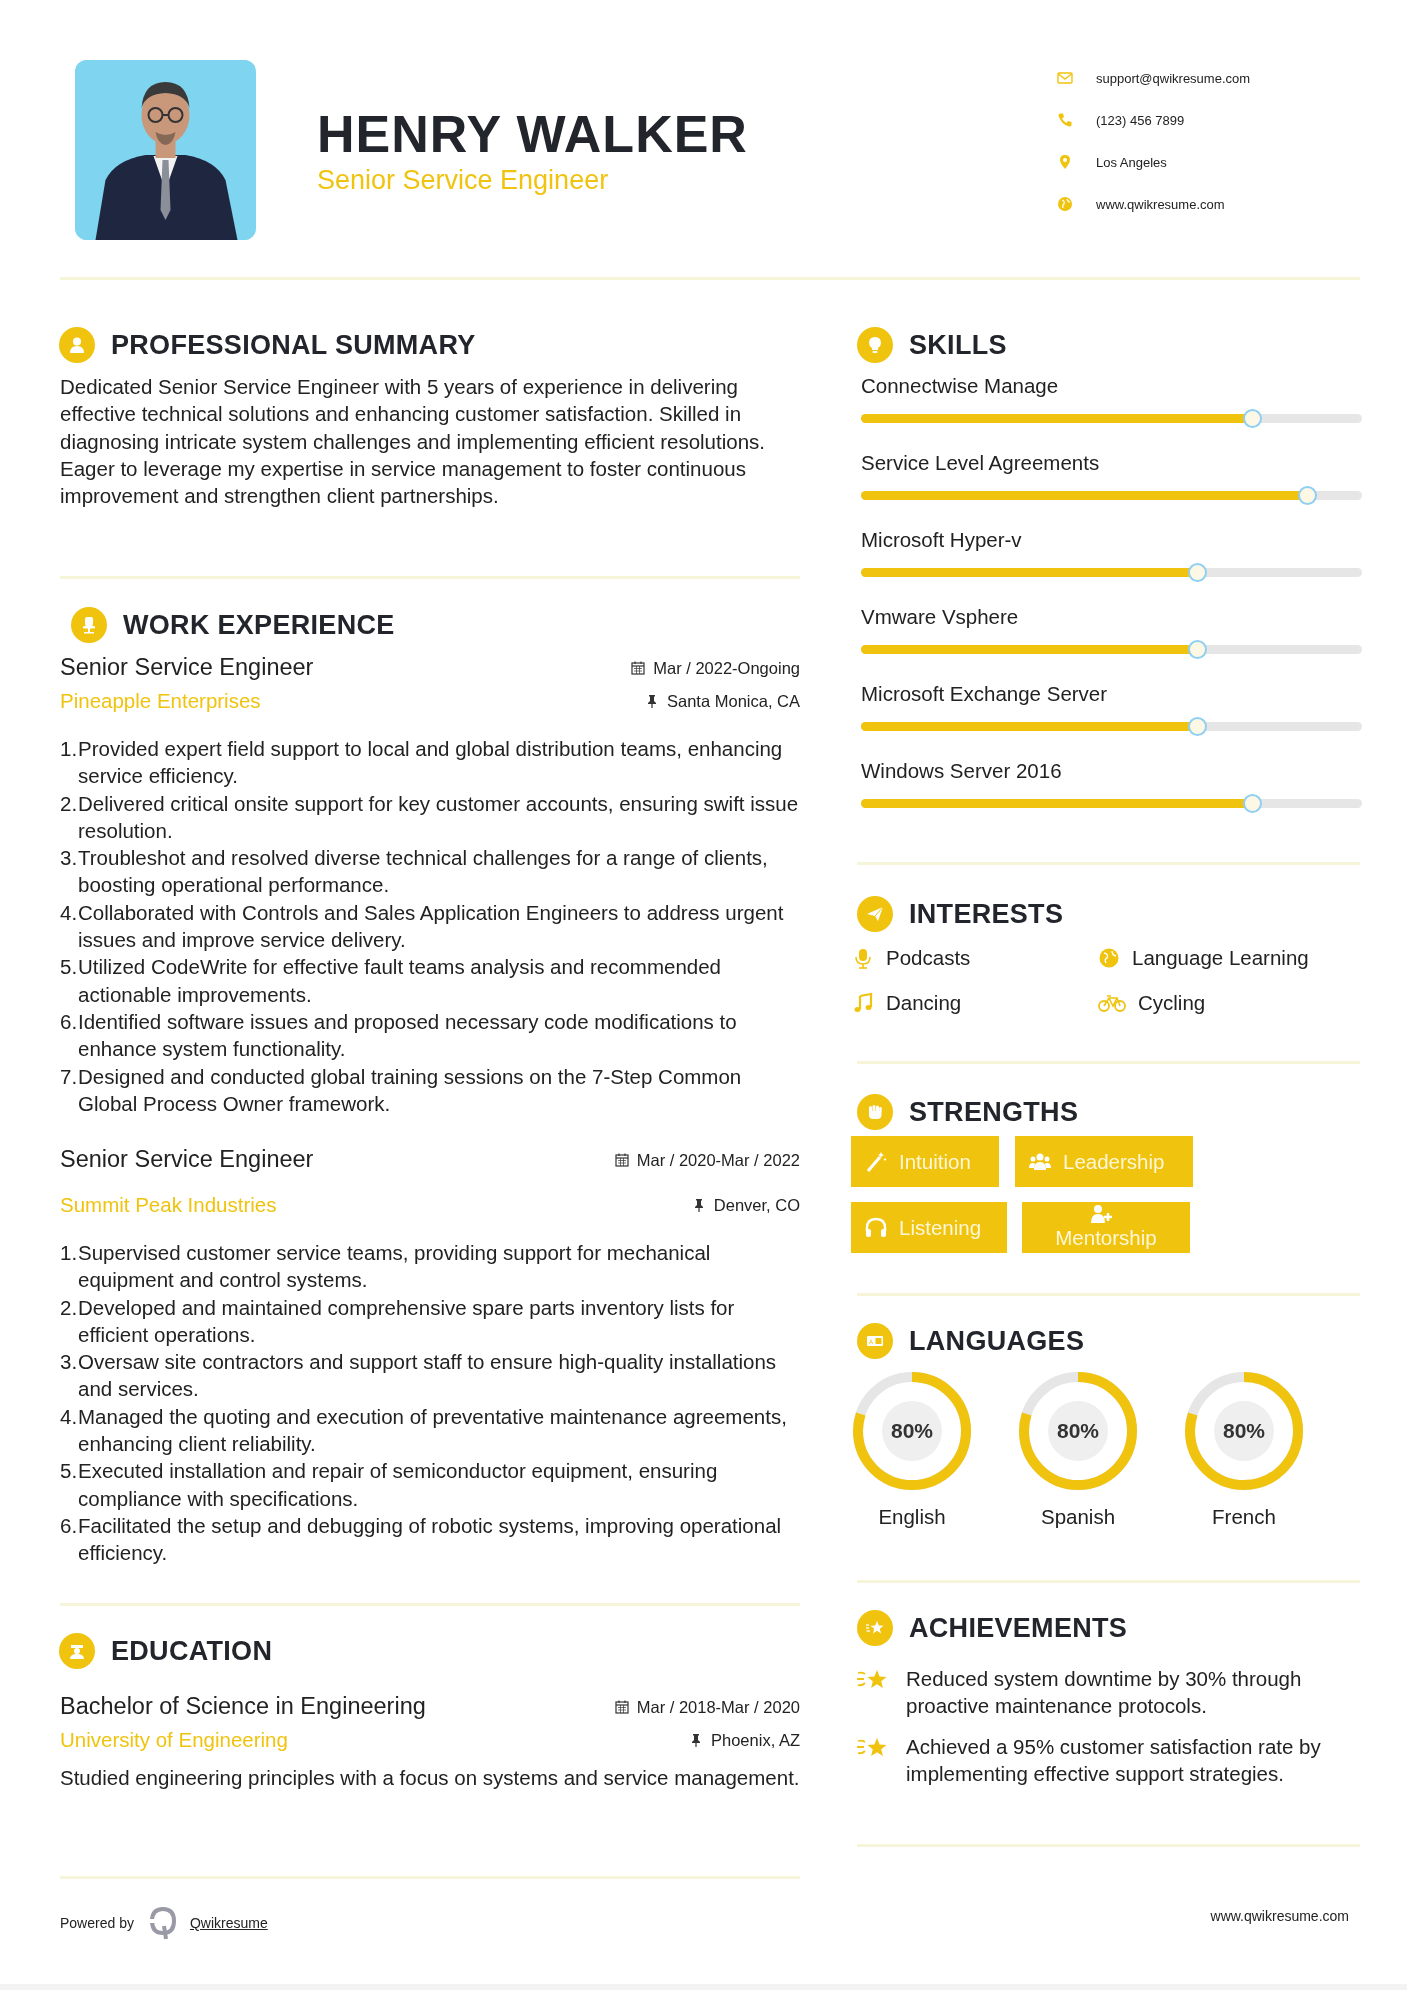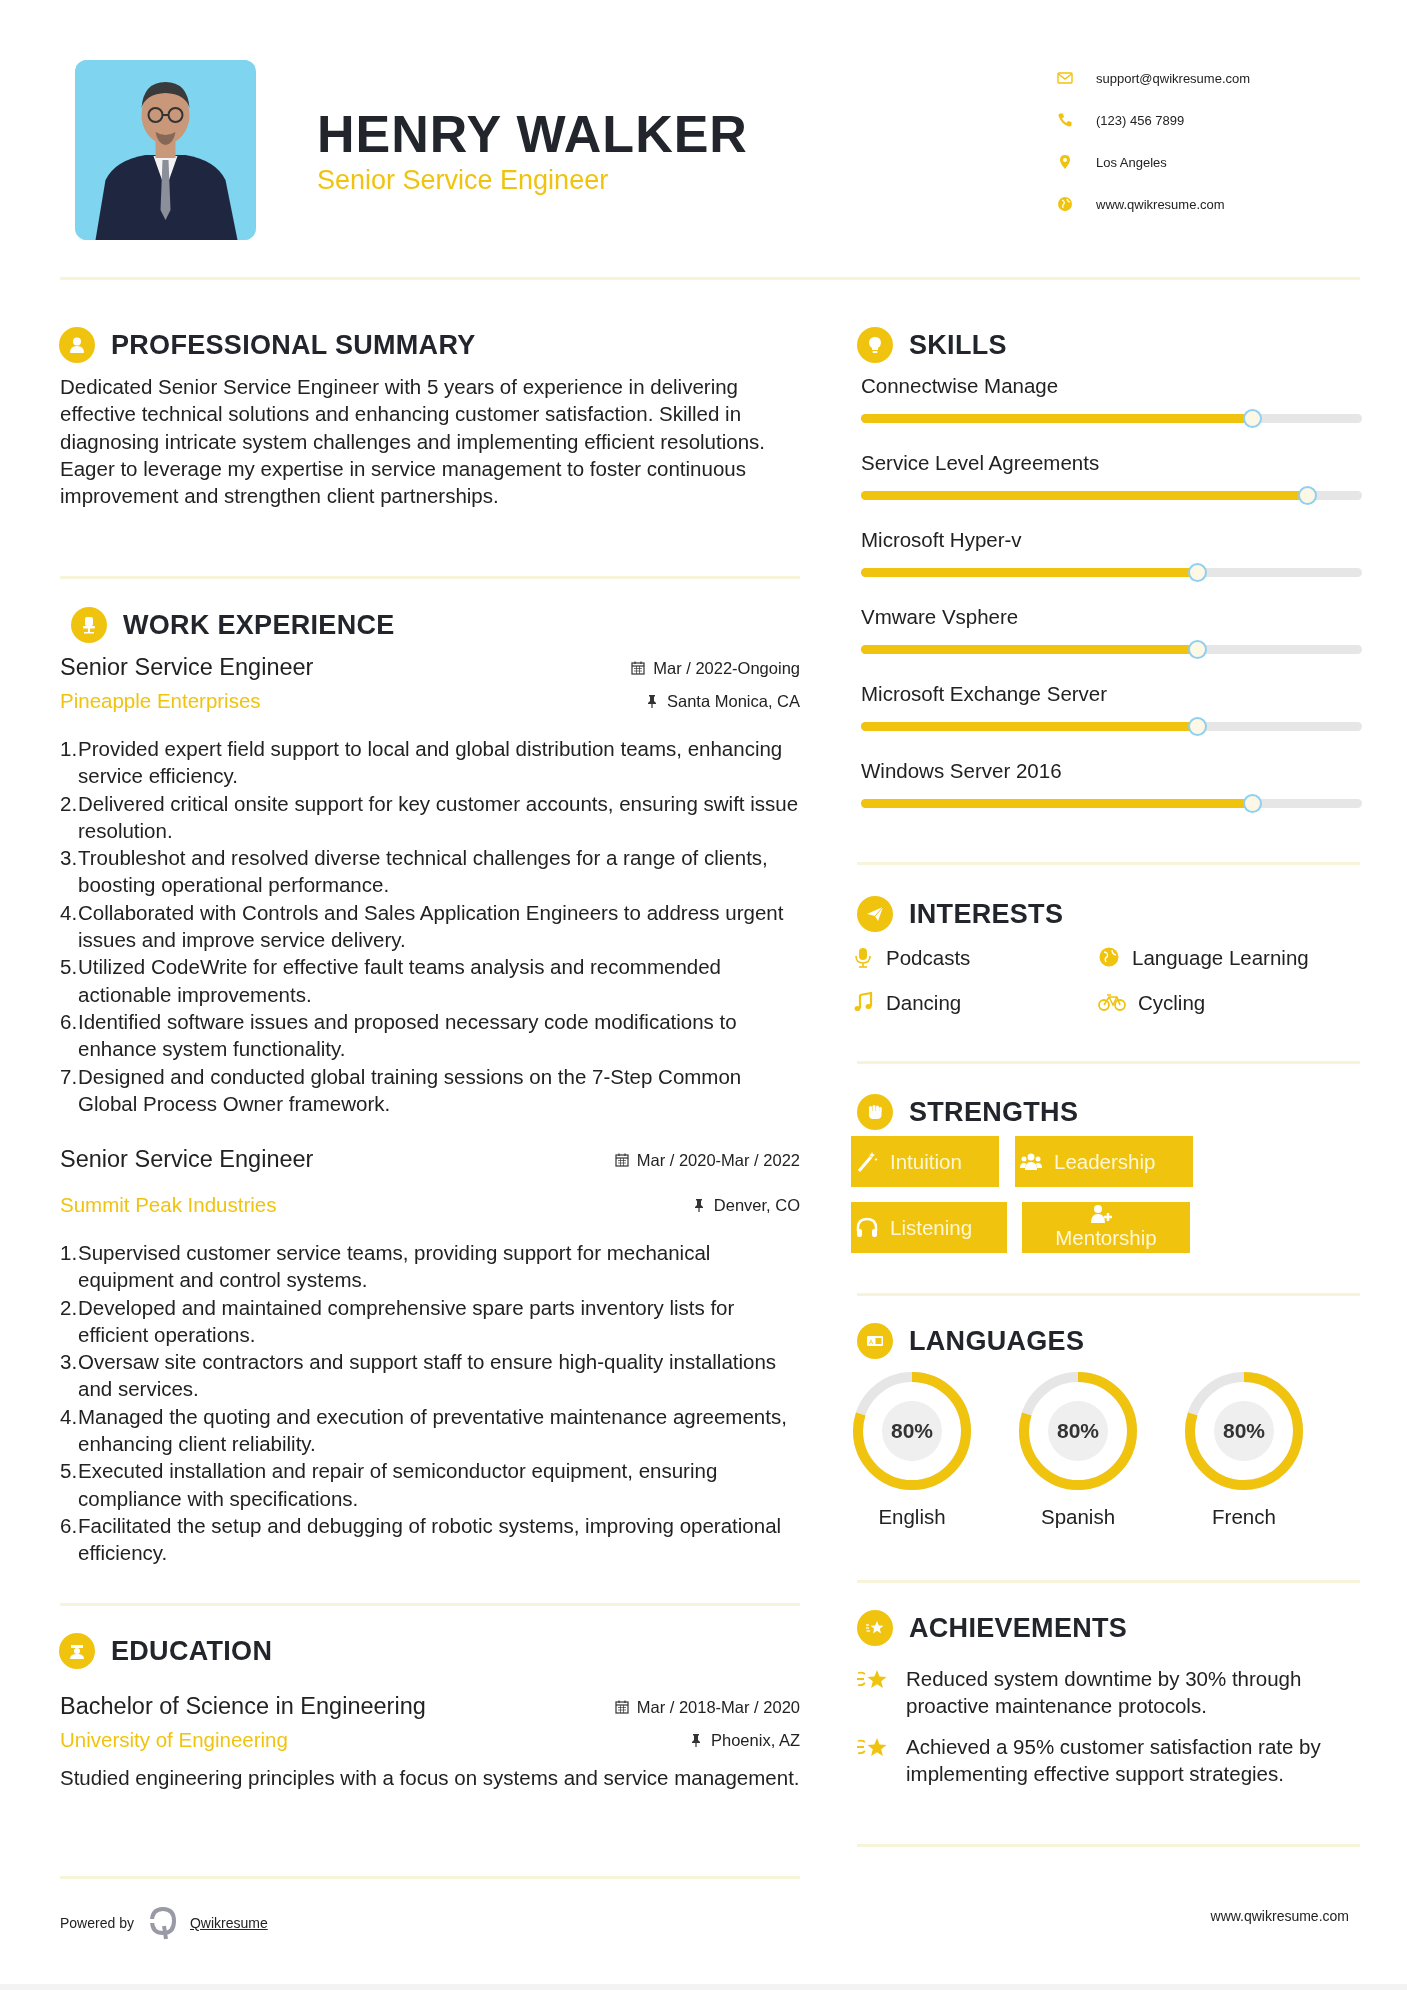--- a/index.html
+++ b/index.html
@@ -42,26 +42,26 @@
   .job-list li .num { position: absolute; left: 0; top: 0; }
 
   
   .skill { position: absolute; left: 861px; width: 501px; }
   .skill-name { font-size: 20.5px; color: #222; }
   .skill-track { position: absolute; left: 0; width: 501px; height: 9px; border-radius: 5px; background: #e6e6e6; top: 40px; }
   .skill-fill { position: absolute; left: 0; top: 0; height: 9px; border-radius: 5px; background: #f0c30f; }
   .skill-knob { position: absolute; top: -5px; width: 19px; height: 19px; border-radius: 50%; background: #fdf7e6; border: 2px solid #8fd0f2; margin-left: -9px; }
 
   
-  .interest { position: absolute; display: flex; }
+  .interest { position: absolute; display: flex; align-items: center; }
   .interest svg { width: 22px; height: 22px; margin-right: 12px; }
   .interest span { font-size: 20.5px; color: #222; }
 
   
-  .tag { position: absolute; height: 51px; background: #f0c30f; display: flex; align-items: center; padding: 0 4px; }
+  .tag { position: absolute; height: 51px; background: #f0c30f; display: flex; align-items: center; padding: 0 13px; }
   .tag svg { width: 24px; height: 24px; margin-right: 11px; }
   .tag span { font-size: 20.5px; color: #fff7d6; }
 
   
   .lang { position: absolute; width: 124px; text-align: center; }
   .ring { width: 124px; height: 124px; position: relative; }
   .ring svg { width: 124px; height: 124px; }
   .ring .pct { position: absolute; left: 0; top: 0; width: 124px; height: 124px; display: flex; align-items: center; justify-content: center; font-size: 21px; font-weight: bold; color: #333; }
   .lang-name { font-size: 20.5px; color: #222; margin-top: 12px; }
 

